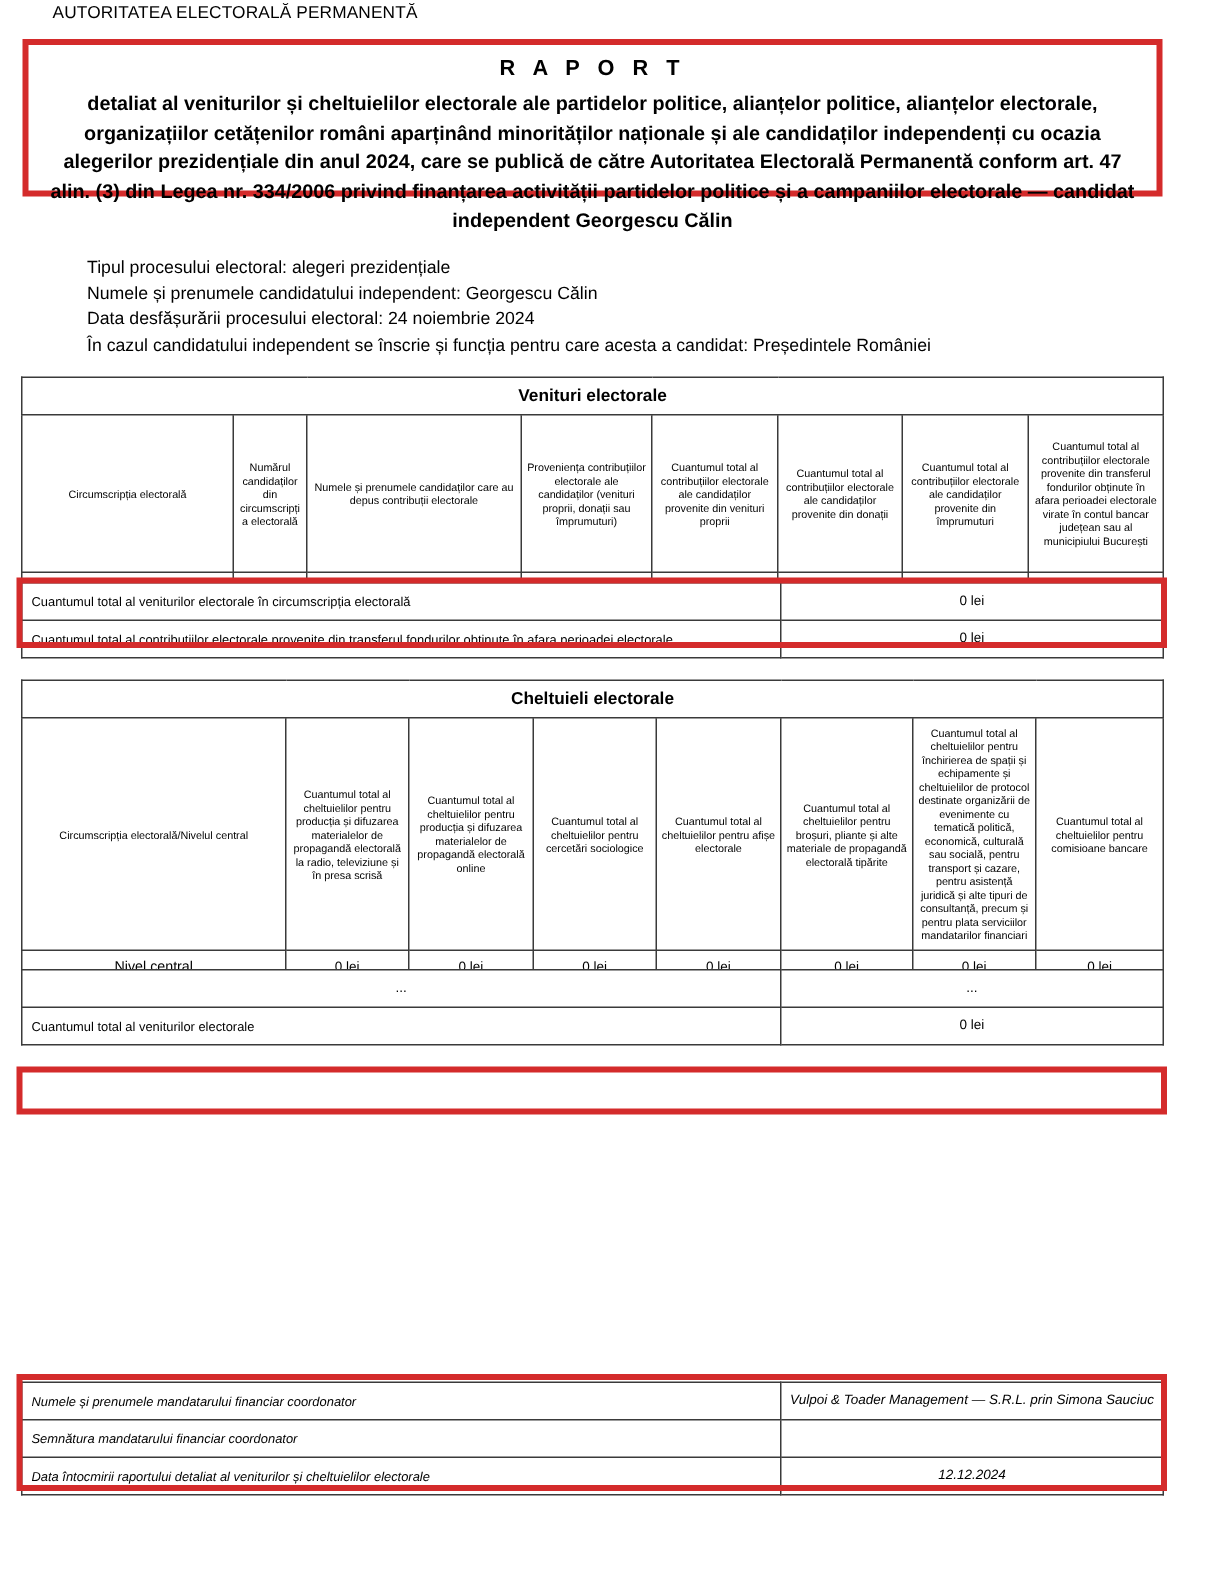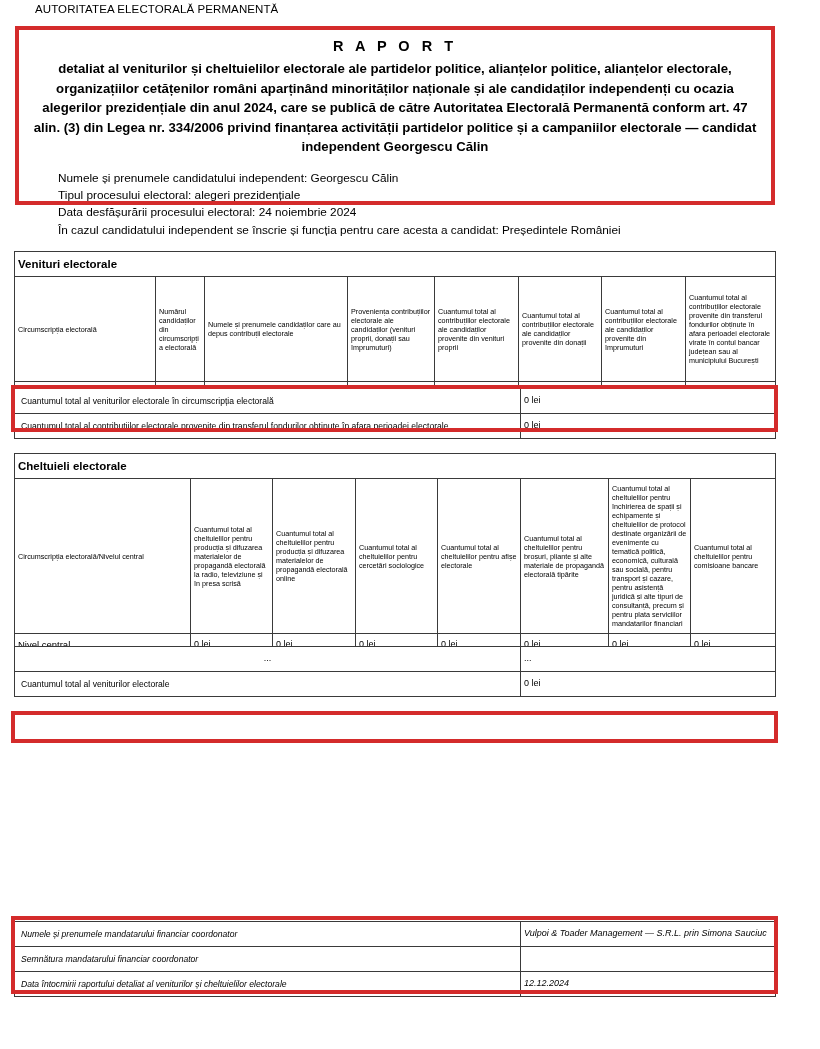--- a/index.html
+++ b/index.html
@@ -26,21 +26,21 @@
     white-space: nowrap;
     margin-left: 21px;
   }
 
   
   .title-box {
     position: absolute;
     left: 15px;
     top: 26px;
     width: 760px;
-    height: 179px;
+    height: 105px;
     border: 4px solid #d42b2b;
     box-sizing: border-box;
     background: #ffffff;
   }
   .title-inner {
     padding: 8px 12px 0 12px;
     text-align: center;
   }
   .raport-word {
     font-size: 14.5px;
@@ -71,21 +71,21 @@
     table-layout: fixed;
     background: #fff;
   }
   table.doc td, table.doc th {
     border: 1px solid #3a3a3a;
     padding: 2px 3px;
     vertical-align: middle;
     font-weight: normal;
     font-size: 7.2px;
     line-height: 1.25;
-    text-align: left;
+    text-align: center;
     color: #000;
     word-wrap: break-word;
   }
   .tbl-title {
     font-size: 11.5px !important;
     font-weight: bold !important;
     height: 20px;
   }
   .rowlabel-big {
     font-size: 9.5px !important;
@@ -132,22 +132,22 @@
 <div class="inst-header">AUTORITATEA ELECTORALĂ PERMANENTĂ</div>
 
 <div class="title-box">
   <div class="title-inner">
     <div class="raport-word">R A P O R T</div>
     <div class="raport-body">detaliat al veniturilor și cheltuielilor electorale ale partidelor politice, alianțelor politice, alianțelor electorale, organizațiilor cetățenilor români aparținând minorităților naționale și ale candidaților independenți cu ocazia alegerilor prezidențiale din anul 2024, care se publică de către Autoritatea Electorală Permanentă conform art. 47 alin. (3) din Legea nr. 334/2006 privind finanțarea activității partidelor politice și a campaniilor electorale — candidat independent Georgescu Călin</div>
   </div>
 </div>
 
 <div class="info-block">
+  <div>Tipul procesului electoral: alegeri prezidențiale</div>
   <div>Numele și prenumele candidatului independent: Georgescu Călin</div>
-  <div>Tipul procesului electoral: alegeri prezidențiale</div>
   <div>Data desfășurării procesului electoral: 24 noiembrie 2024</div>
   <div>În cazul candidatului independent se înscrie și funcția pentru care acesta a candidat: Președintele României</div>
 </div>
 
 <table class="doc" id="table1">
   <colgroup>
     <col style="width:141px">
       <col style="width:49px">
       <col style="width:143px">
       <col style="width:87px">

